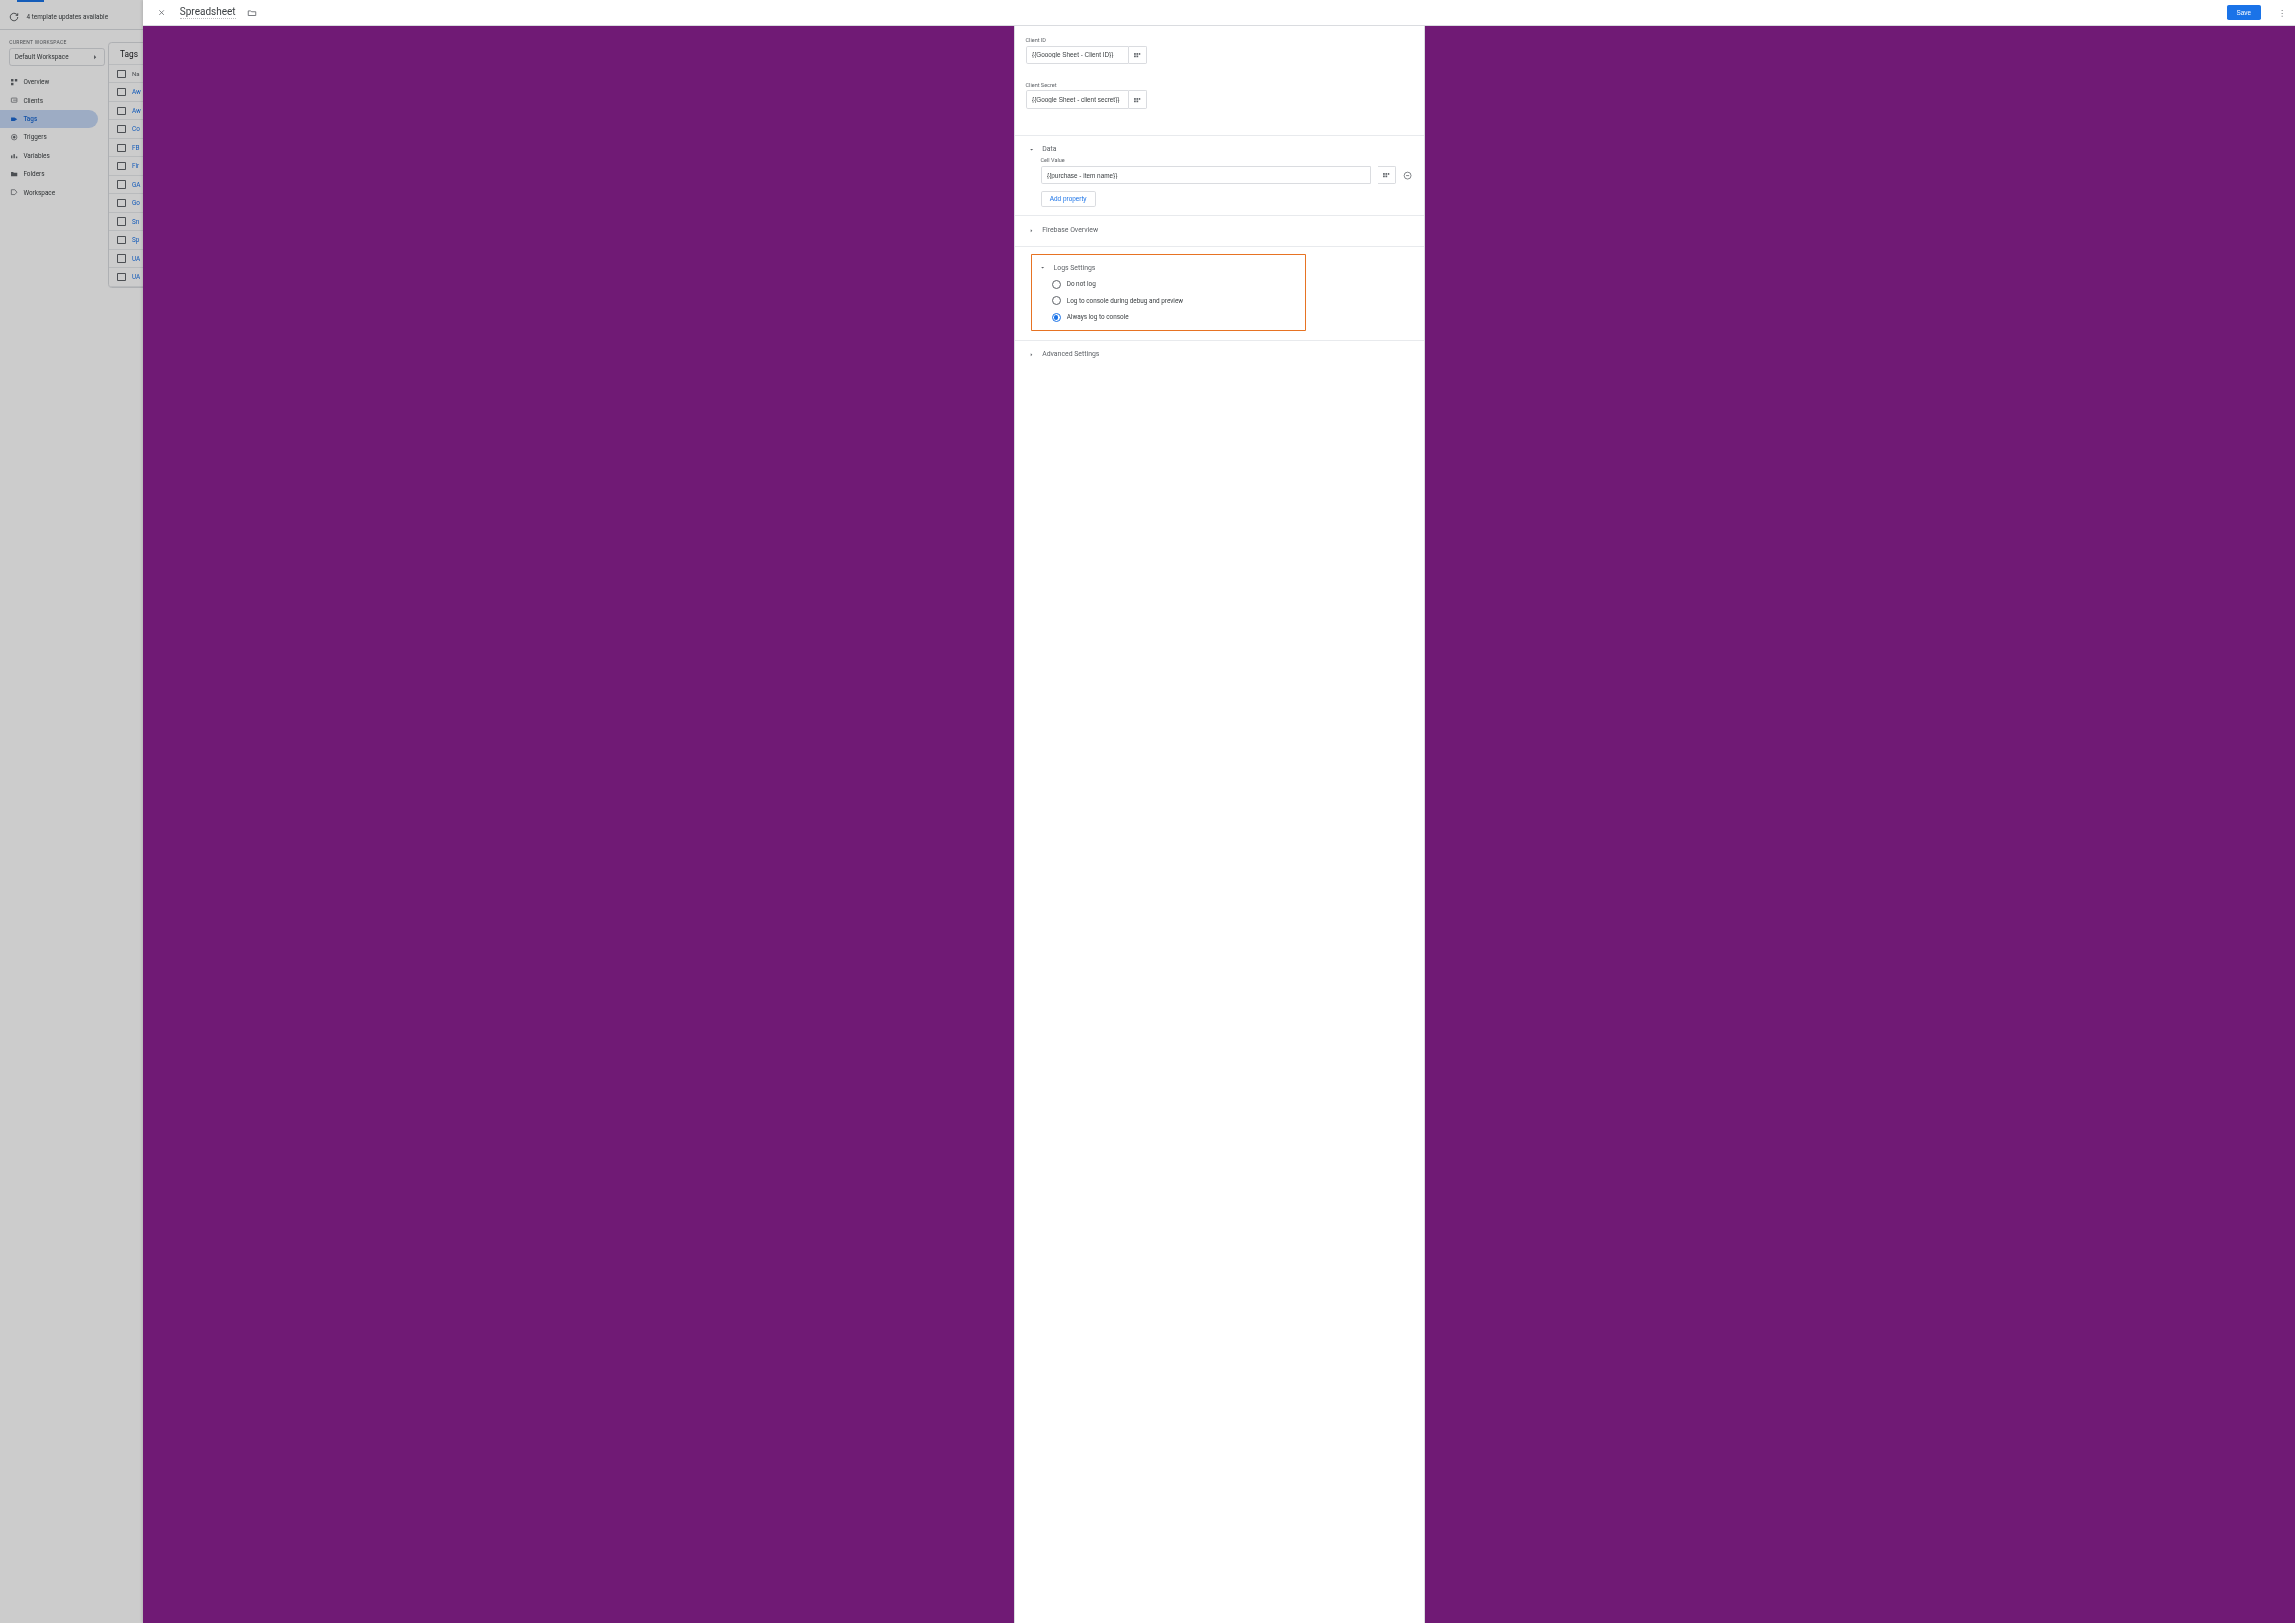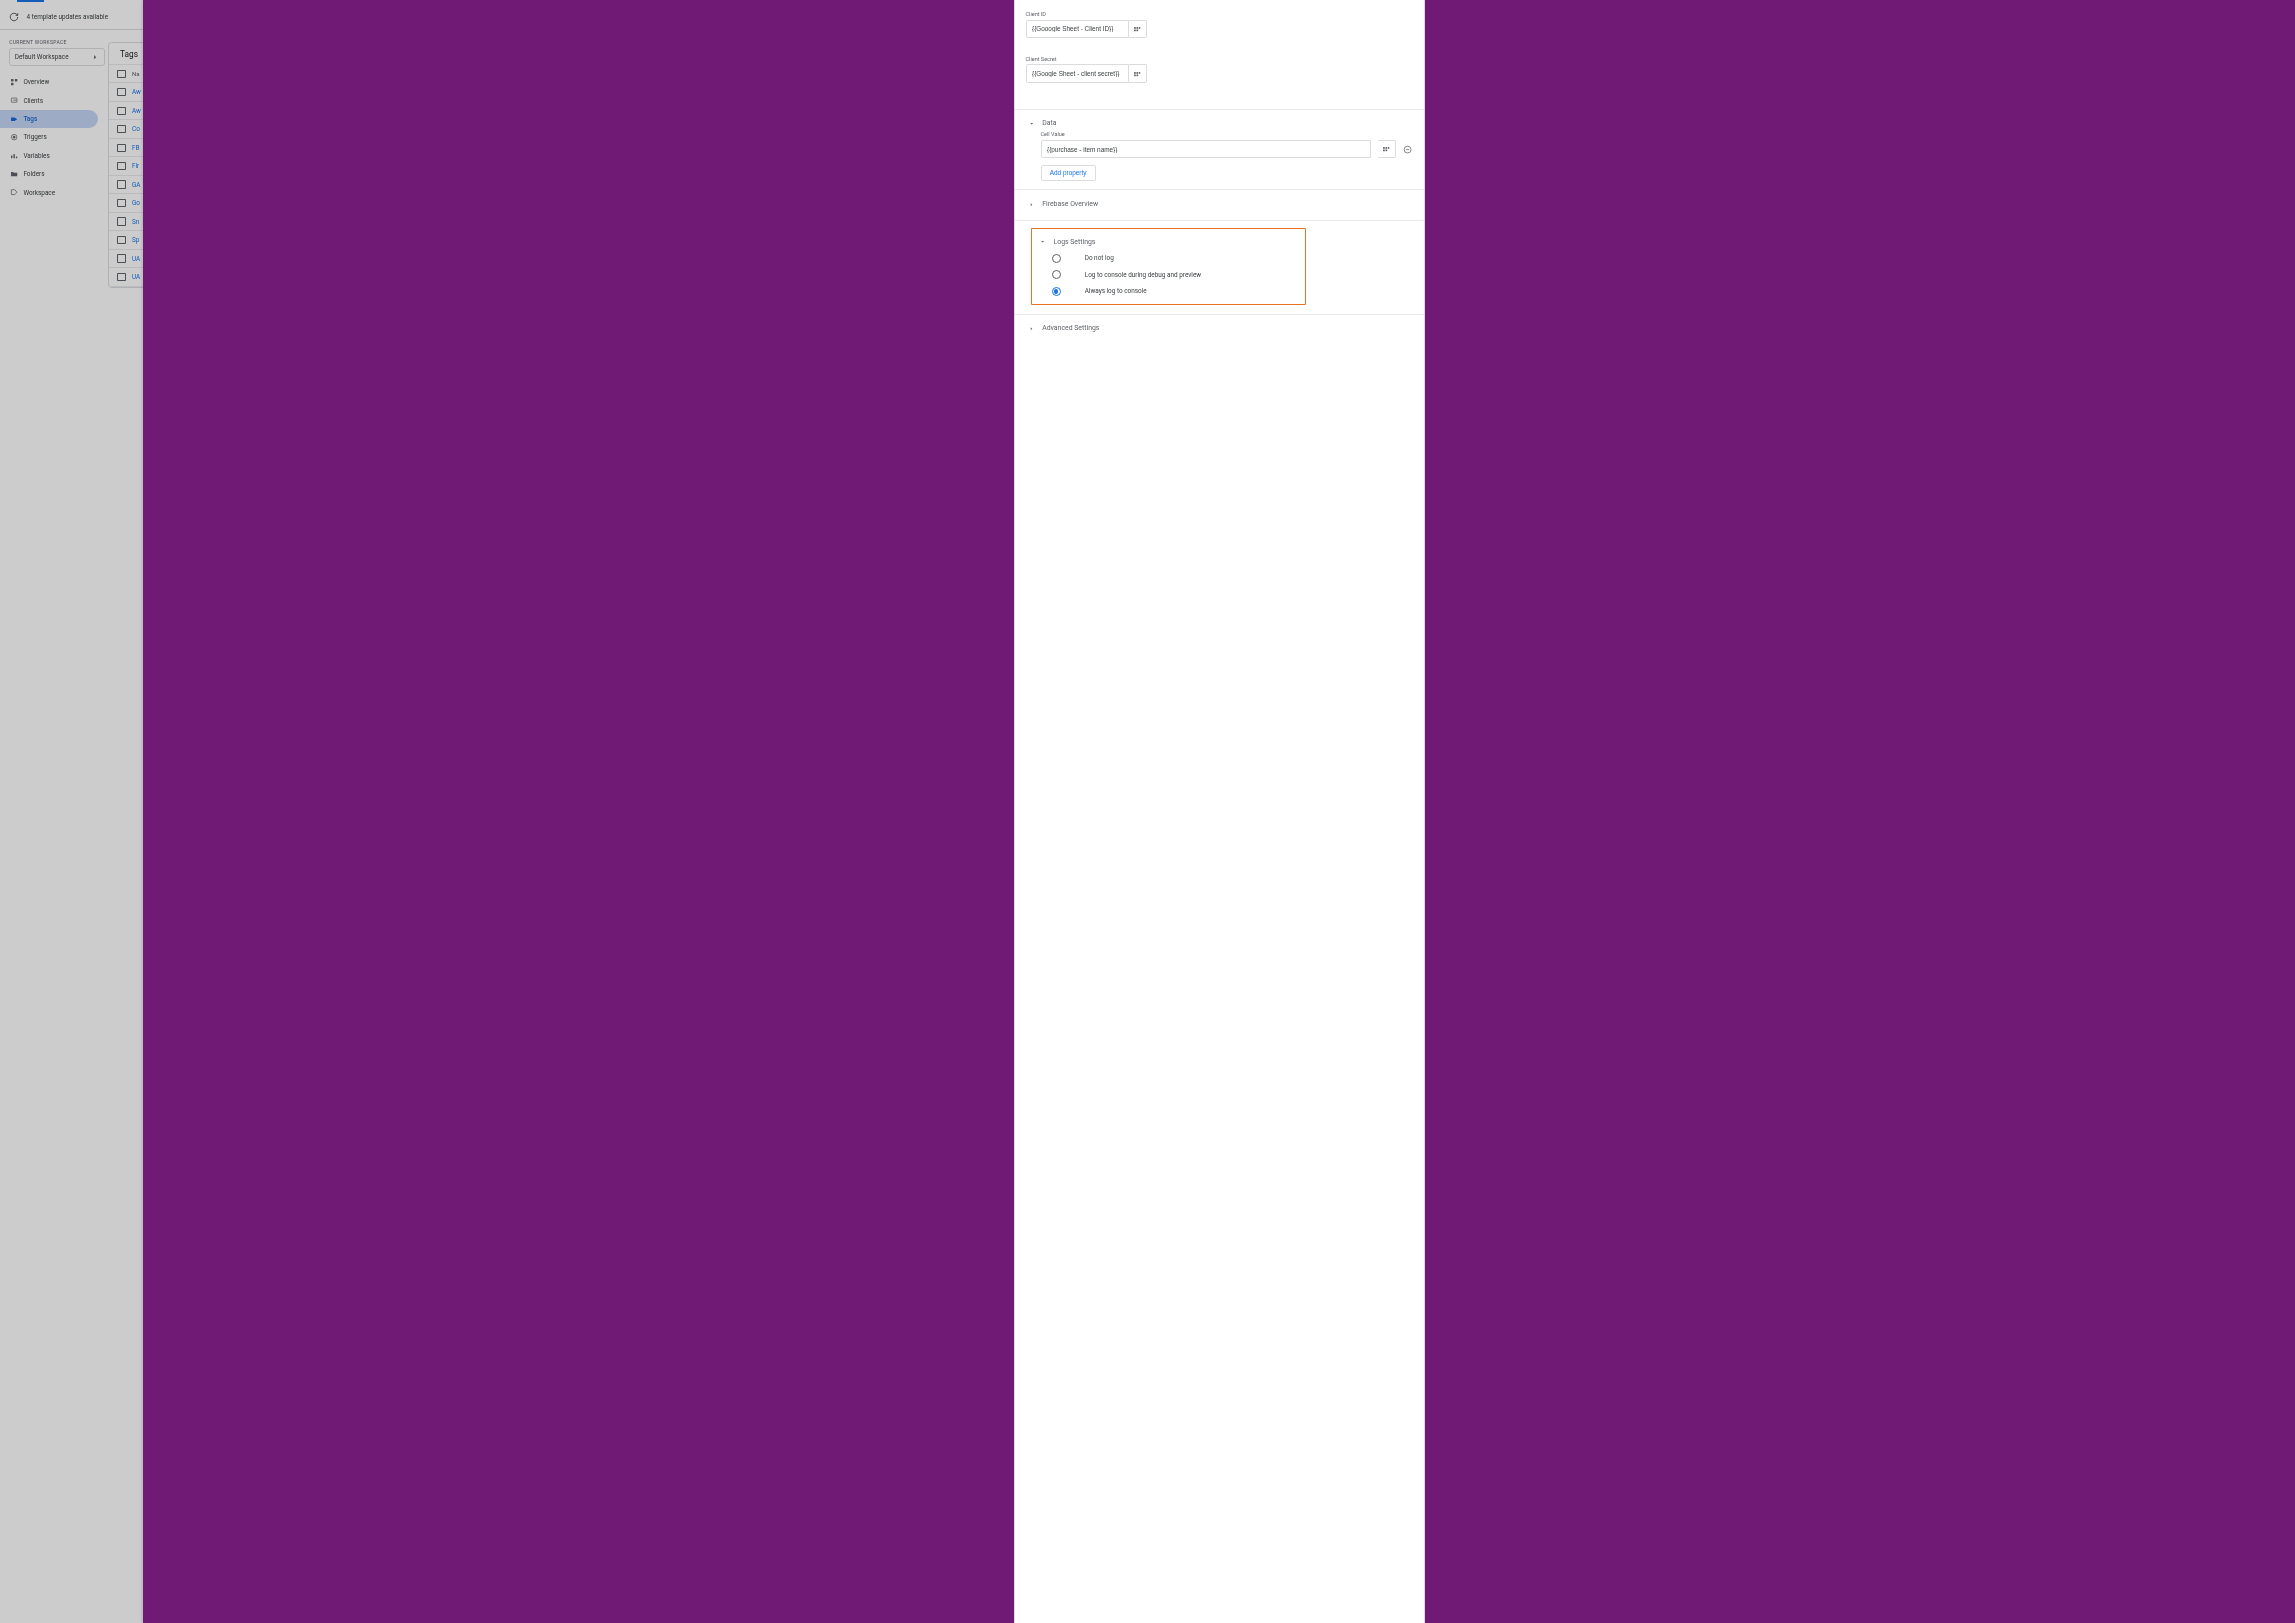--- a/index.html
+++ b/index.html
@@ -206,21 +206,21 @@
     padding: 3.7px 8.3px;
     border-radius:1.8px;
     cursor:pointer;
   }
 
   .divider { height:0.5px; background:#e8eaed; margin: 8.3px 0 7.3px; }
 
   .radio-row {
     display:flex;
     align-items:center;
-    gap:24px;
+    gap:6px;
     padding: 3.7px 0 3.7px 26px;
   }
   .radio-dot {
     width:9.2px;height:9.2px;border:0.9px solid #5f6368;border-radius:50%;position:relative;
   }
   .radio-dot.selected { border-color:#1a73e8; }
   .radio-dot.selected::after {
     content:""; position:absolute; inset:1.4px; background:#1a73e8; border-radius:50%;
   }
 
@@ -376,20 +376,36 @@
     <div class="tags-row">
         <span class="chk"></span>
         <a href="#">UA</a>
       </div>
   </div>
 
   <div class="dim"></div>
 </div>
 
 <div class="overlay">
+  <div class="ovl-header">
+    <span class="close-x">
+      <svg viewBox="0 0 24 24" width="9.2" height="9.2" fill="none" stroke="#5f6368" stroke-width="2">
+          <path d="M6 6l12 12M18 6L6 18"></path>
+        </svg>
+    </span>
+    <span class="ovl-title">Spreadsheet</span>
+    <span class="folder-icon">
+      <svg viewBox="0 0 24 24" width="10" height="10" fill="none" stroke="#5f6368" stroke-width="2">
+          <path d="M3 7h6l2 2h10v9H3z"></path>
+        </svg>
+    </span>
+    <span class="spacer"></span>
+    <button class="save-btn">Save</button>
+    <span class="kebab">⋮</span>
+  </div>
 
   <div class="ovl-body">
     <div class="card">
 
       <div class="section">
         <div class="field-label">Client ID</div>
         <div class="field-row">
           <input class="field-input" value="{{Gooogle Sheet - Client ID}}" style="">
           <span class="field-btn">
             <svg width="8.3" height="8.3" viewBox="0 0 24 24" fill="#5f6368">

